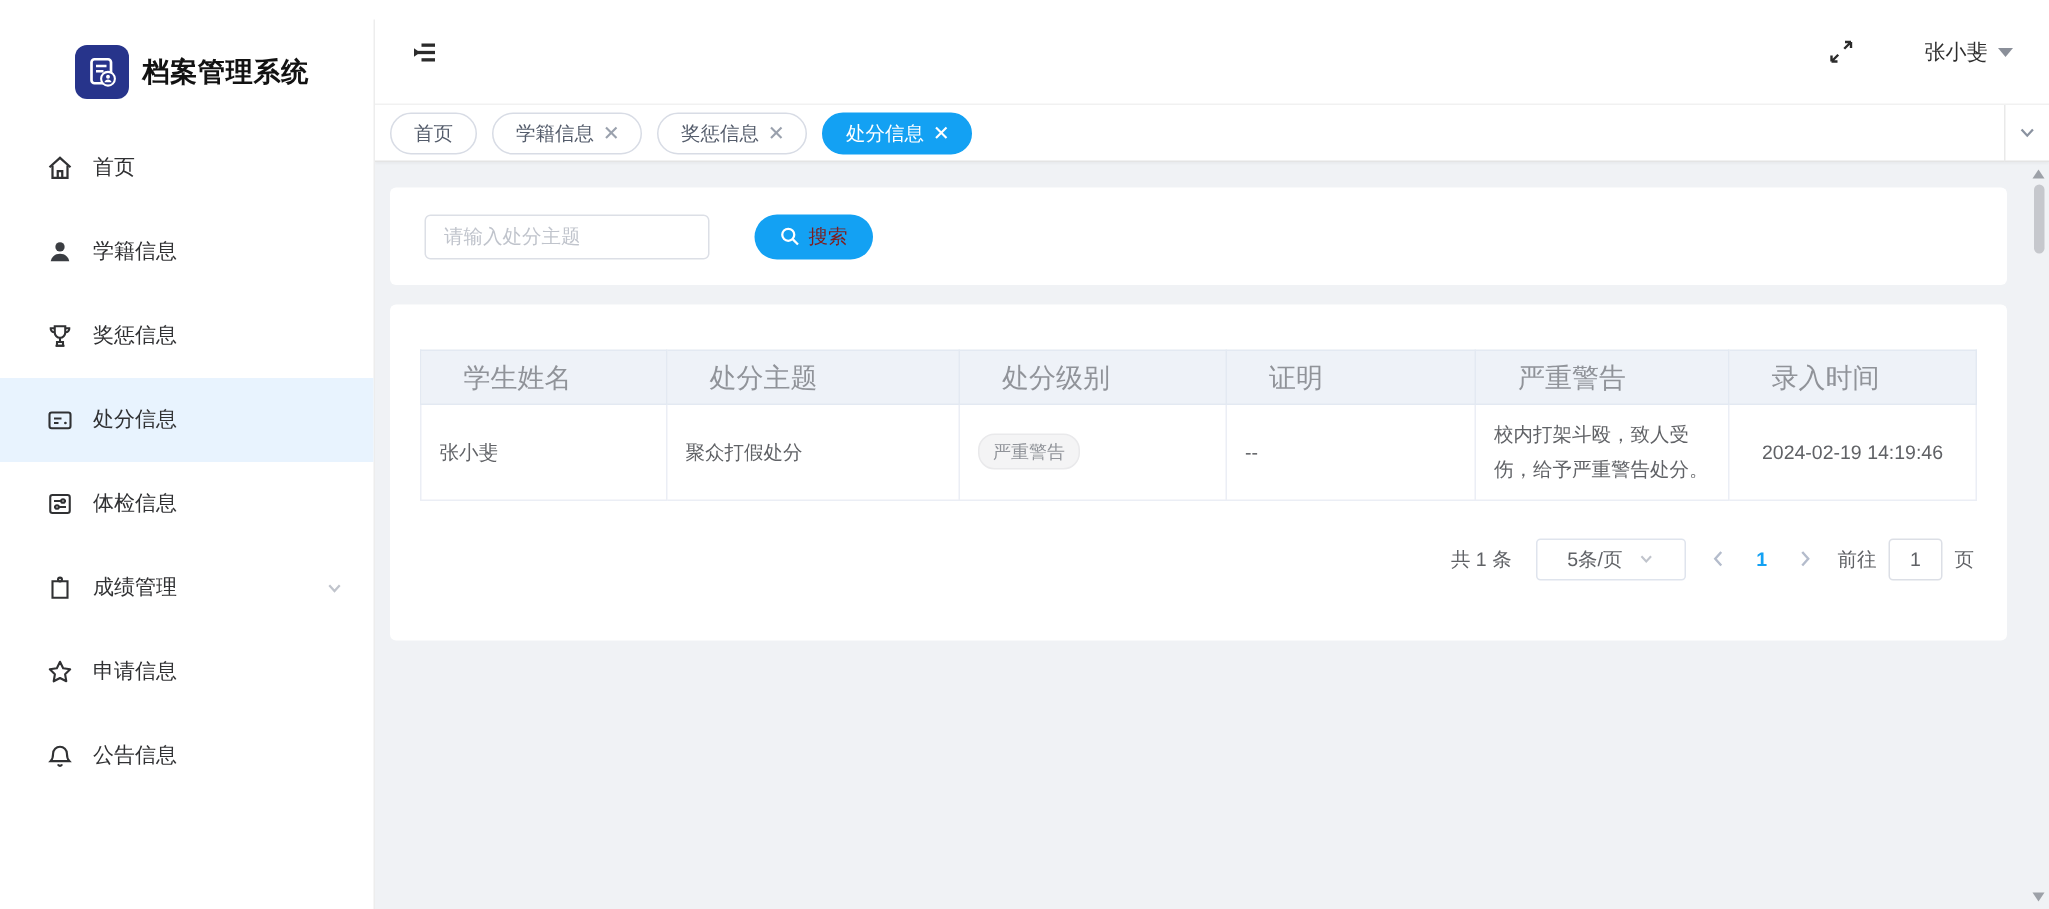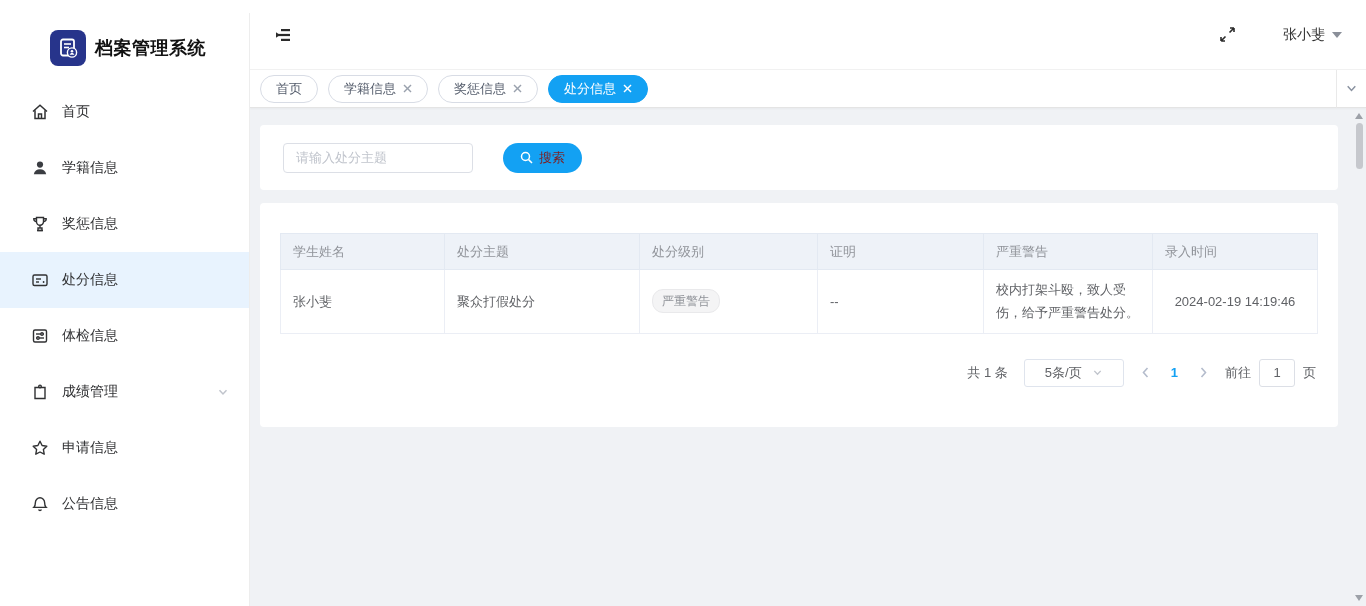--- a/index.html
+++ b/index.html
@@ -48,21 +48,21 @@
   .content{position:absolute;left:250px;right:0;top:108px;bottom:0;background:var(--content-bg);padding:17px 28px 0 10px;overflow:hidden;}
   .card{background:#fff;border-radius:4px;}
   .search-card{height:65px;display:flex;align-items:center;padding:0 23px;gap:30px;}
   .search-input{width:190px;height:30px;border:1px solid #dcdfe6;border-radius:4px;padding:0 12px;font-size:13px;color:var(--text-regular);outline:none;background:#fff;}
   .search-input::placeholder{color:var(--text-placeholder);}
   .search-btn{height:30px;border:none;border-radius:15px;background:var(--primary);color:#7f1d1d;font-size:13px;display:inline-flex;align-items:center;gap:6px;padding:0 17px;cursor:pointer;font-family:Liberation Serif, serif;}
 
   .table-card{margin-top:13px;padding:30px 20px 40px;}
   table{width:100%;border-collapse:collapse;table-layout:fixed;font-size:13px;}
   col.c1{width:164px}col.c2{width:195px}col.c3{width:178px}col.c4{width:166px}col.c5{width:169px}col.c6{width:165px}
-  th{height:36px;background:#eef2f8;color:var(--text-secondary);font-weight:400;text-align:left;padding:0 12px;border:1px solid #e3e9f2;font-size:13px;margin-left:24px;}
+  th{height:36px;background:#eef2f8;color:var(--text-secondary);font-weight:400;text-align:left;padding:0 28px;border:1px solid #e3e9f2;font-size:18px;margin-left:24px;}
   td{height:56px;padding:8px 12px;color:var(--text-regular);border:1px solid var(--border-light);background:#fff;line-height:1.8;}
   .cell-center{text-align:left;}
   .tag-info{display:inline-block;padding:0 9px;height:24px;line-height:22px;background:#f4f4f5;border:1px solid #e9e9eb;color:var(--text-secondary);border-radius:11px;font-size:12px;}
 
   .pagination{display:flex;justify-content:flex-end;align-items:center;margin-top:25px;color:var(--text-regular);font-size:13px;gap:16px;padding-right:2px;}
   .page-select{width:100px;height:28px;border:1px solid #dfe4ed;border-radius:3px;display:inline-flex;align-items:center;justify-content:center;gap:10px;color:var(--text-regular);cursor:pointer;background:#fff;}
   .pager{display:flex;align-items:center;gap:20px;}
   .page-arrow{display:inline-flex;align-items:center;cursor:pointer;}
   .page-num{color:var(--primary);font-weight:700;cursor:pointer;}
   .goto{display:flex;align-items:center;gap:8px;}

